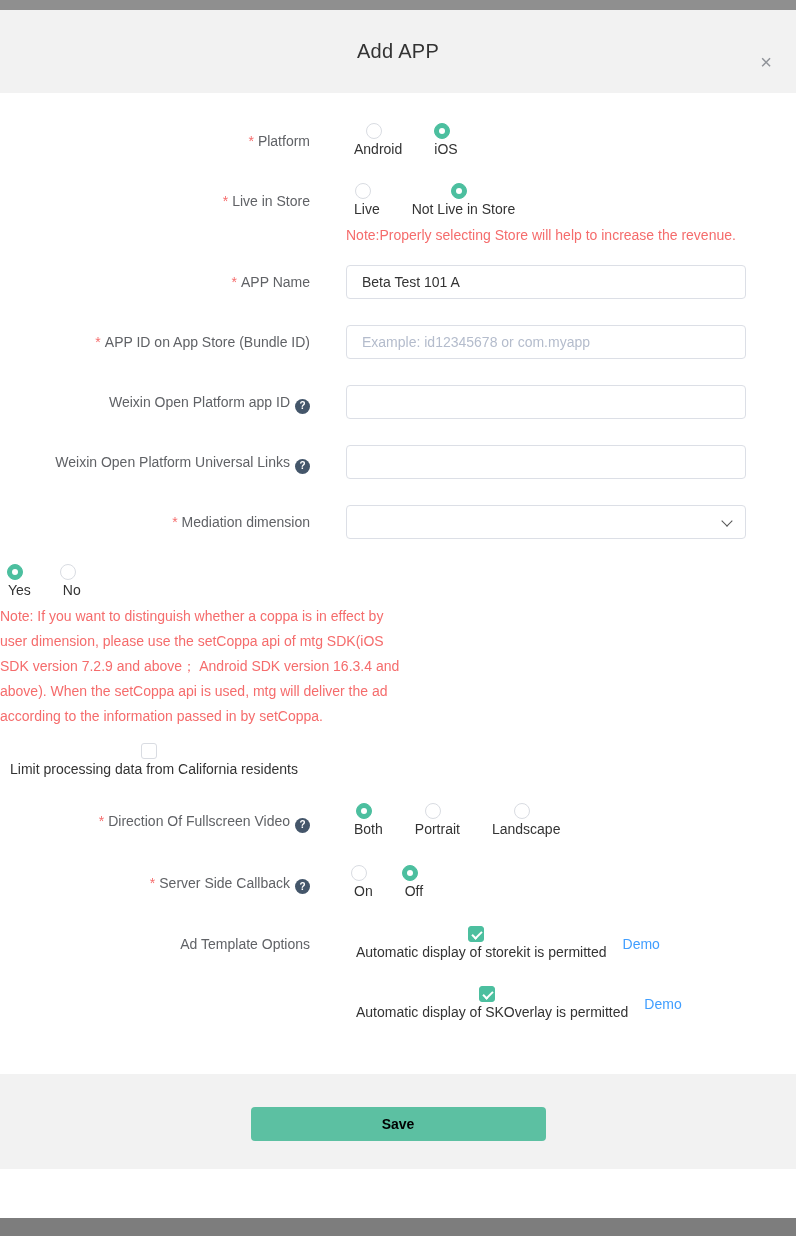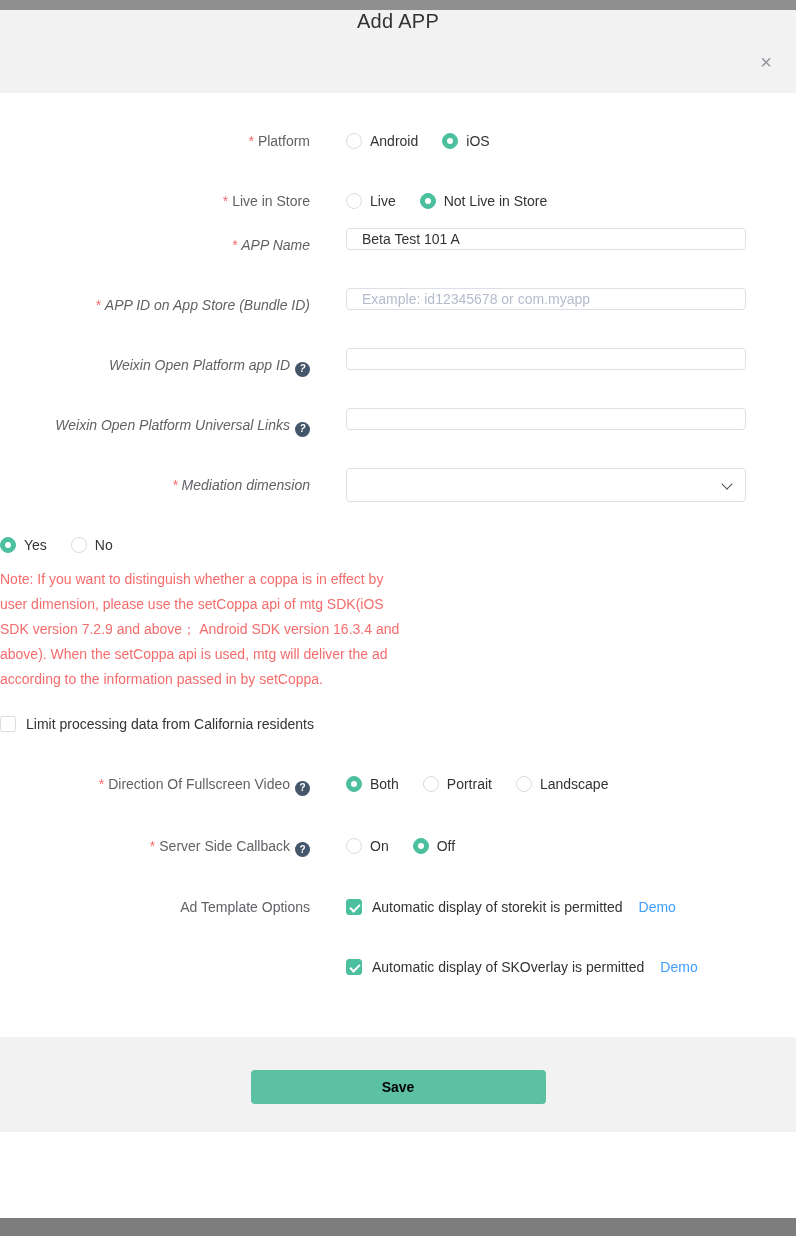--- a/index.html
+++ b/index.html
@@ -12,20 +12,21 @@
     overflow: hidden;
     position: relative;
   }
   .page-strip-top { height: 10px; background: #8f8f8f; }
   .page-strip-bottom { height: 18px; background: #7d7d7d; position: absolute; bottom: 0; left: 0; right: 0; }
 
   .modal-header {
     height: 83px;
     background: #f2f2f2;
     display: flex;
+    align-items: center;
     justify-content: center;
     position: relative;
   }
   .modal-title {
     font-size: 20px;
     font-weight: 500;
     color: #333333;
     letter-spacing: 0.3px;
   }
   .close-btn {
@@ -62,21 +63,21 @@
   .form-row.mb22 { margin-bottom: 22px; }
 
   .row-label {
     text-align: right;
     font-size: 14px;
     color: #606266;
     line-height: 20px;
     padding-top: 0;
     display: block;
   }
-  .form-row.input-row .row-label { line-height: 34px; font-style: italic; }
+  .form-row.input-row .row-label { line-height: 34px; }
   .required-mark { color: #f56c6c; margin-right: 4px; font-size: 14px; }
   .help-icon {
     display: inline-flex;
     align-items: center;
     justify-content: center;
     width: 15px;
     height: 15px;
     border-radius: 50%;
     background: #44566a;
     color: #ffffff;
@@ -84,21 +85,21 @@
     font-weight: 700;
     margin-left: 5px;
     vertical-align: -2px;
     cursor: pointer;
   }
 
   .control-cell { width: 400px; }
 
   
   .option-group { display: flex; align-items: center; height: 20px; }
-  .radio-option, .check-option { display: flex; align-items: center; cursor: pointer; }
+  .radio-option, .check-option { display: flex; align-items: center; cursor: pointer; flex-direction: column; }
   .radio-option + .radio-option { margin-left: 24px; }
   .radio-circle {
     width: 16px; height: 16px;
     border-radius: 50%;
     border: 1px solid #d9dce2;
     background: #ffffff;
     position: relative;
     flex: 0 0 16px;
   }
   .radio-circle.selected {
@@ -135,21 +136,21 @@
     left: 5px; top: 2px;
     width: 4px; height: 8px;
     border: solid #ffffff;
     border-width: 0 2px 2px 0;
     transform: rotate(45deg);
   }
 
   
   .text-input {
     width: 400px;
-    height: 22px;
+    height: 34px;
     border: 1px solid #dcdfe6;
     border-radius: 4px;
     padding: 0 15px;
     font-size: 14px;
     color: #333333;
     font-family: "Liberation Sans", "DejaVu Sans", sans-serif;
     outline: none;
     background: #ffffff;
   }
   .text-input::placeholder { color: #b4bccc; }
@@ -251,20 +252,21 @@
       <div class="option-group">
         <span class="radio-option">
           <span class="radio-circle"></span>
           <span class="option-label">Live</span>
         </span>
         <span class="radio-option">
           <span class="radio-circle selected"></span>
           <span class="option-label">Not Live in Store</span>
         </span>
       </div>
+      <div class="note-text">Note:Properly selecting Store will help to increase the revenue.</div>
     </div>
   </div>
 
   <div class="form-row input-row mb26">
     <div class="row-label">
       <span class="required-mark">*</span><span>APP Name</span>
     </div>
     <div class="control-cell">
       <input class="text-input" type="text" value="Beta Test 101 A" style="">
     </div>

